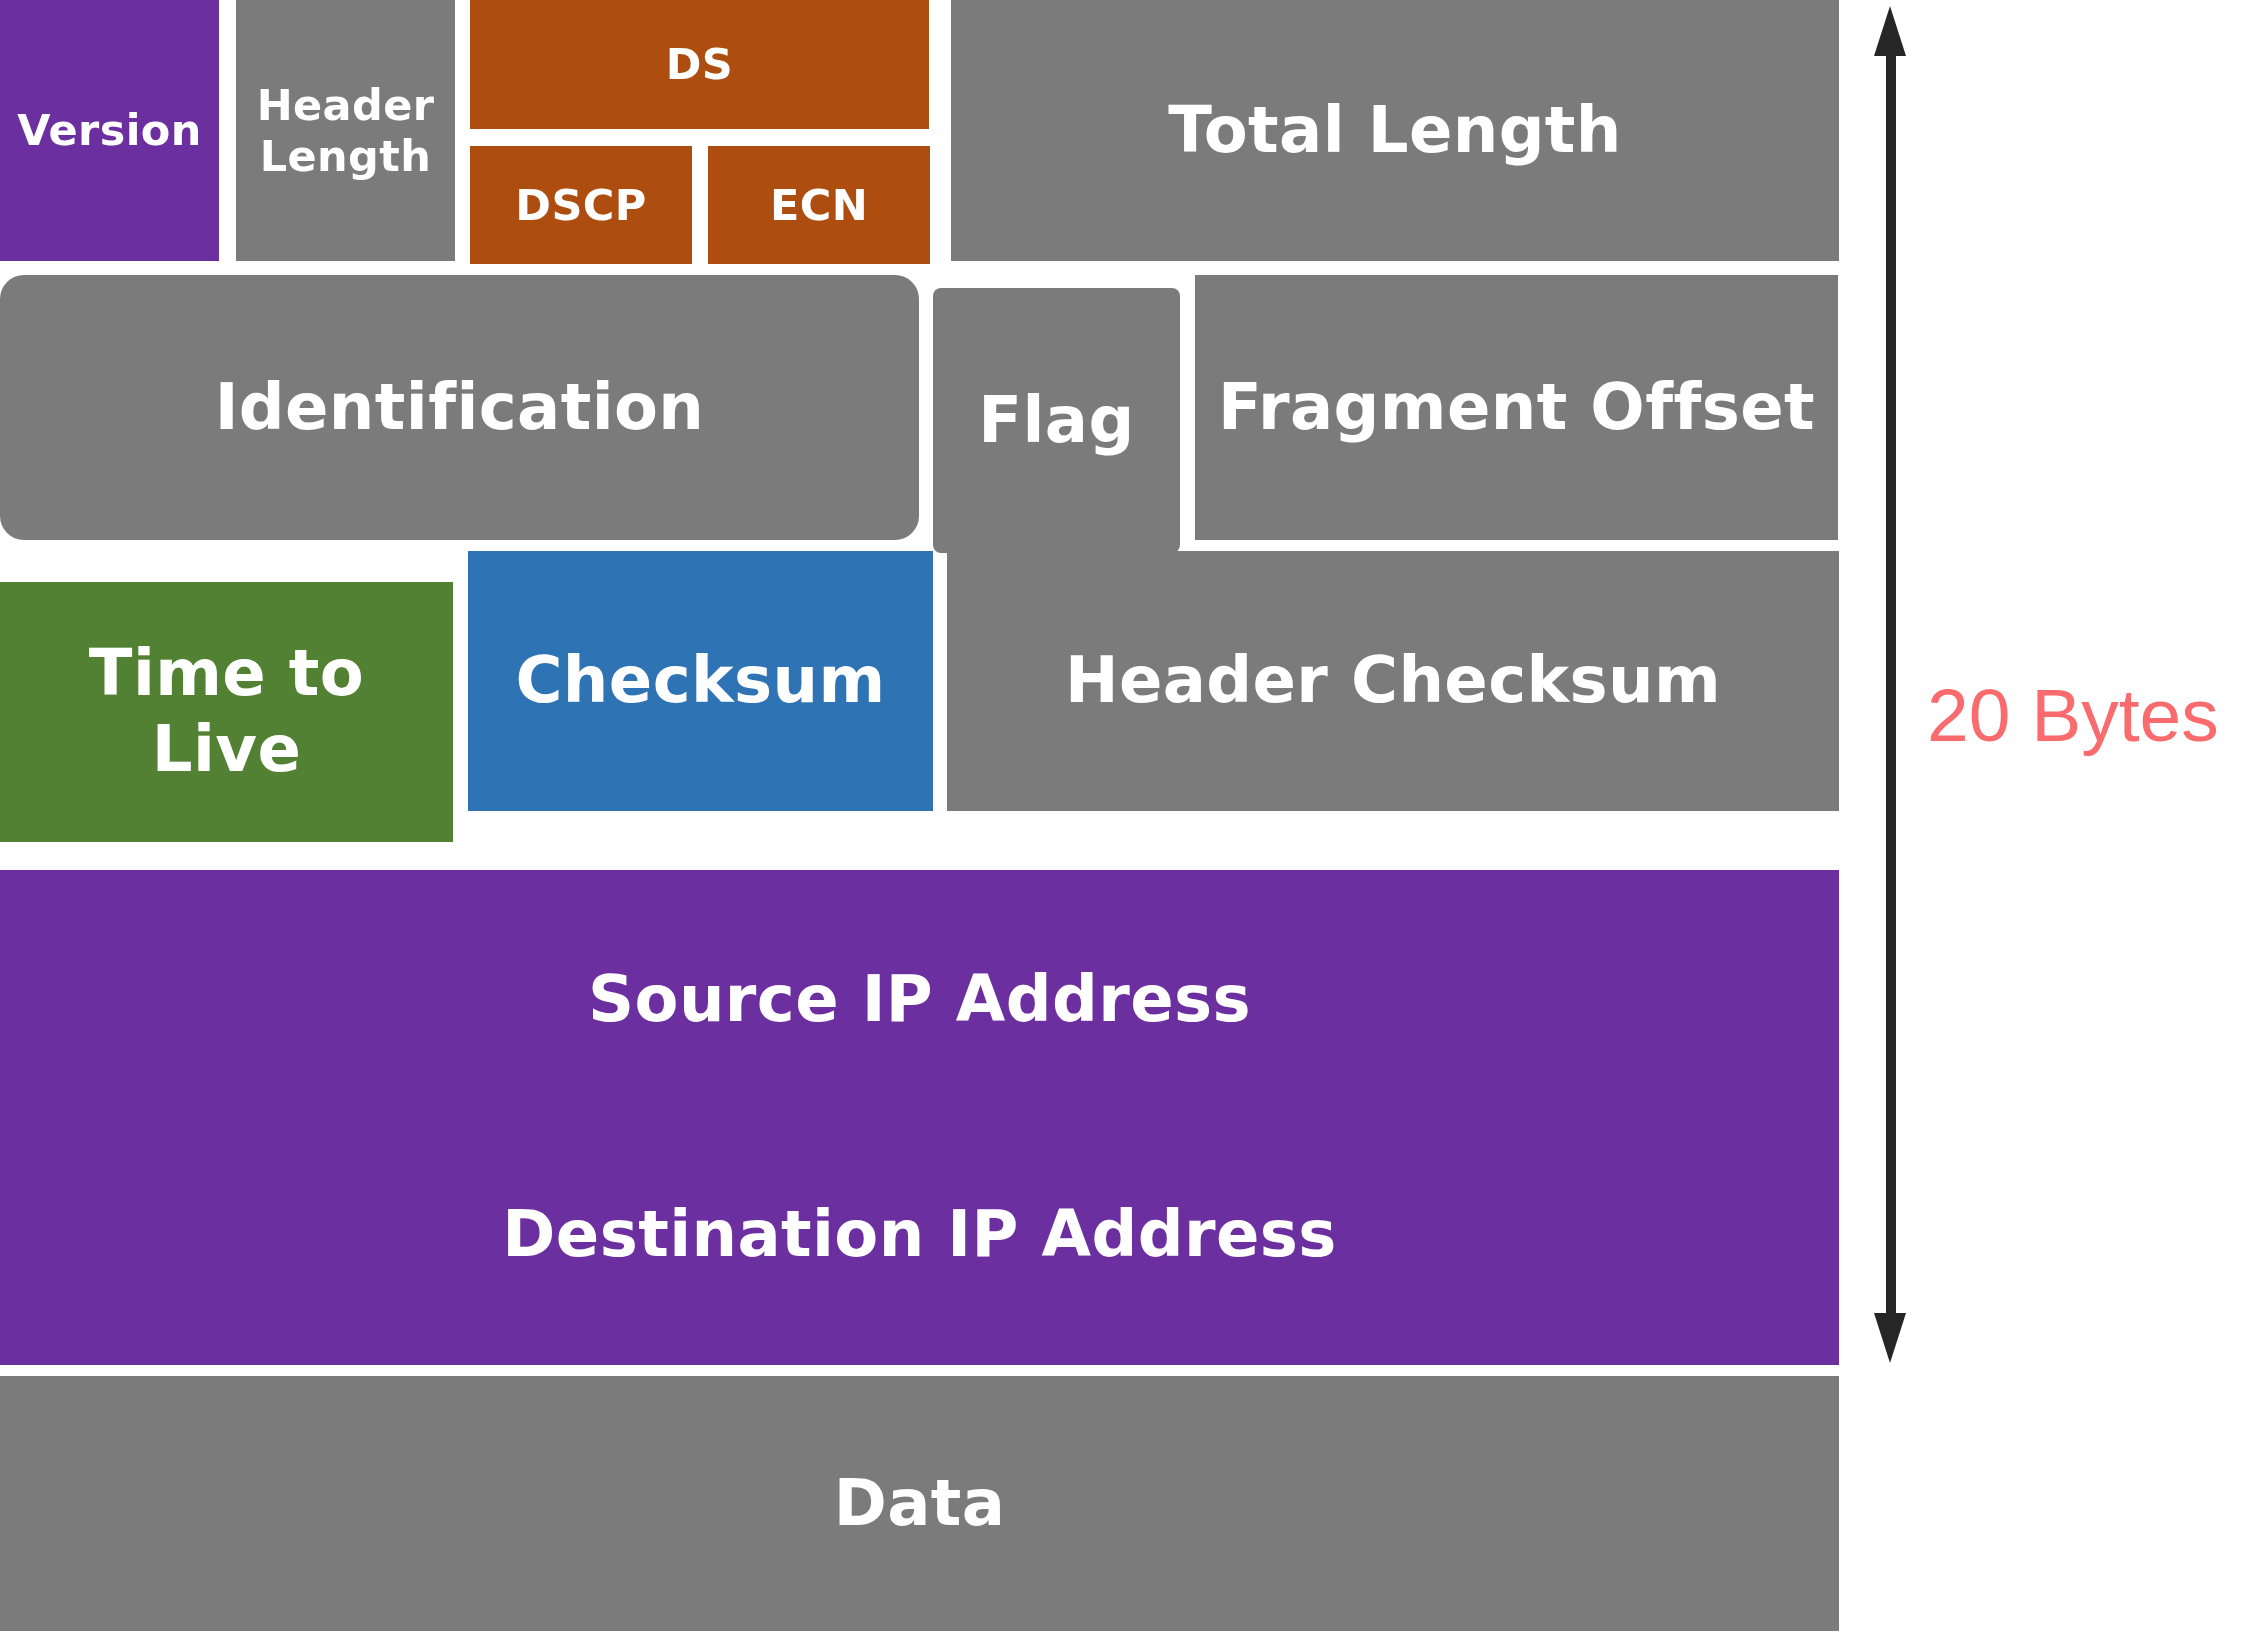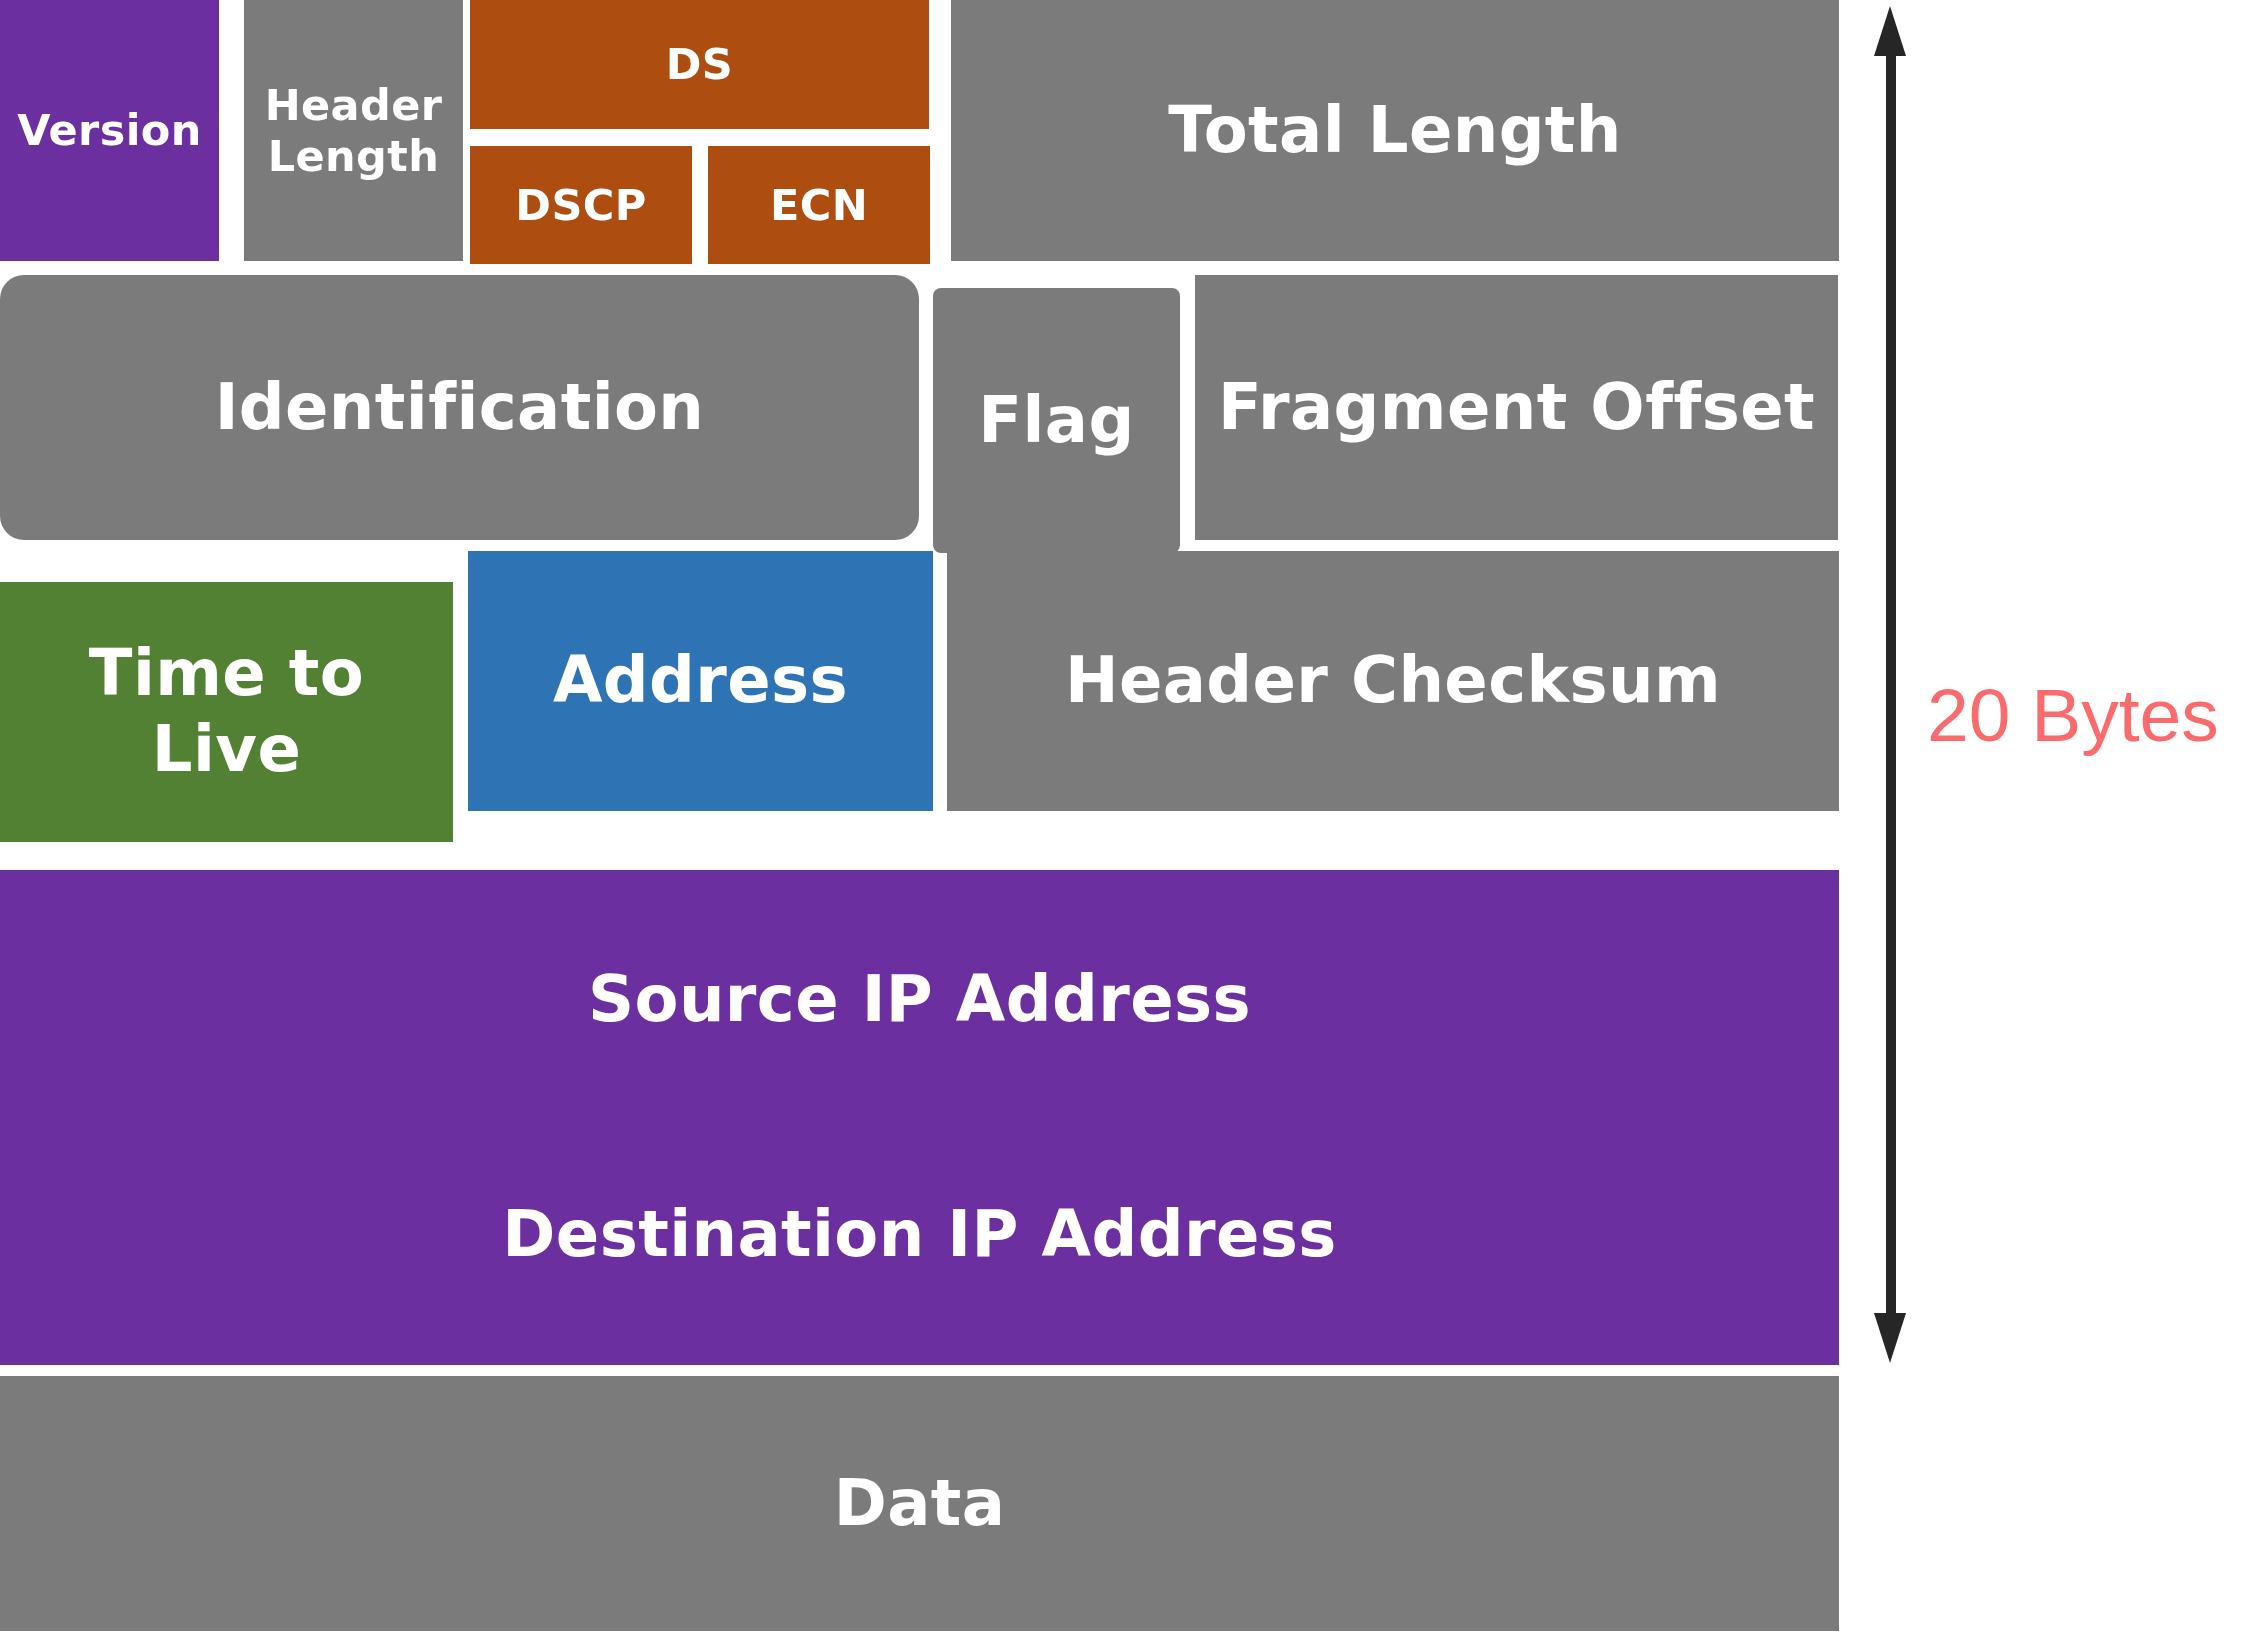--- a/index.html
+++ b/index.html
@@ -73,39 +73,39 @@
     white-space: nowrap;
   }
 </style>
 </head>
 <body>
 
 <div id="stage">
 
   <div class="box purple small" style="left:0; top:4; width:219px; height:261px;">Version</div>
 
-  <div class="box gray small" style="left:236px; top:4; width:219px; height:261px; padding:0 6px; box-sizing:border-box;margin-left:8px;">Header Length</div>
+  <div class="box gray small" style="left:236px; top:4; width:219px; height:261px; padding:0 6px; box-sizing:border-box;">Header Length</div>
 
   <div class="box orange small" style="left:470px; top:4; width:459px; height:129px;">DS</div>
 
   <div class="box orange small" style="left:470px; top:146px; width:222px; height:118px;">DSCP</div>
 
   <div class="box orange small" style="left:708px; top:146px; width:222px; height:118px;">ECN</div>
 
   <div class="box gray big" style="left:951px; top:4; width:888px; height:261px;">Total Length</div>
 
   <div class="box gray big" style="left:0; top:275px; width:919px; height:265px;border-radius:24px;">Identification</div>
 
   <div class="box gray big" style="left:933px; top:288px; width:247px; height:265px;border-radius:8px;">Flag</div>
 
   <div class="box gray big" style="left:1195px; top:275px; width:643px; height:265px;">Fragment Offset</div>
 
   <div class="box green big" style="left:0; top:551px; width:453px; height:260px; padding:0 43px; box-sizing:border-box;">Time to Live</div>
 
-  <div class="box blue big" style="left:468px; top:551px; width:465px; height:260px;">Address</div>
+  <div class="box blue big" style="left:468px; top:551px; width:465px; height:260px;">Checksum</div>
 
   <div class="box gray big" style="left:947px; top:551px; width:892px; height:260px;">Header Checksum</div>
 
   <div class="box purple big" style="left:0; top:826px; width:1839px; height:260px;margin-top:44px;">Source IP Address</div>
 
   <div class="box gray big" style="left:0; top:1376px; width:1839px; height:255px;">Data</div>
 
   <div class="box purple big" style="left:0; top:1105px; width:1839px; height:260px;">Destination IP Address</div>
 
   <div>

